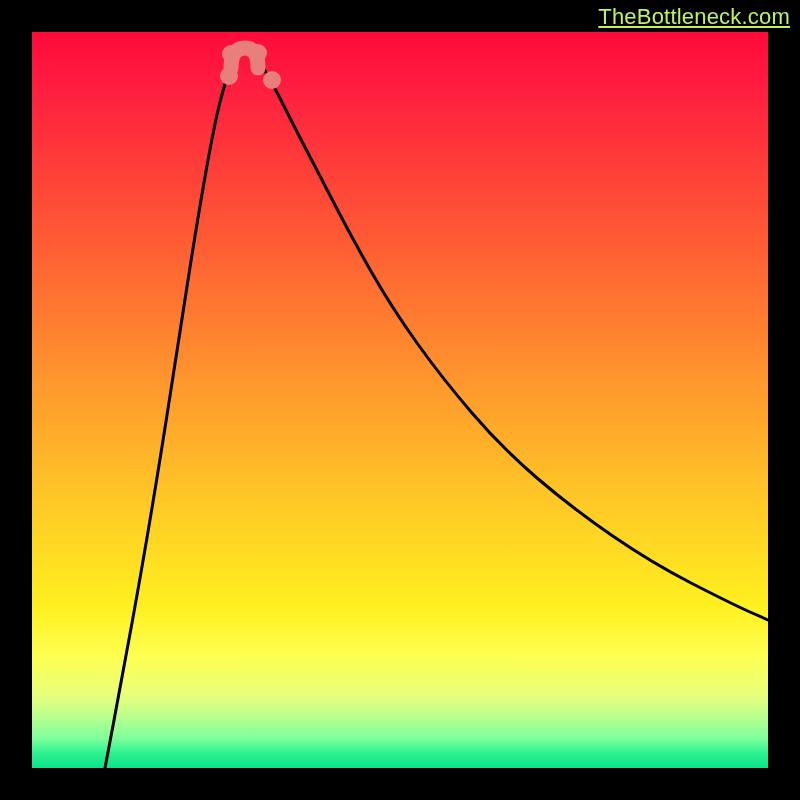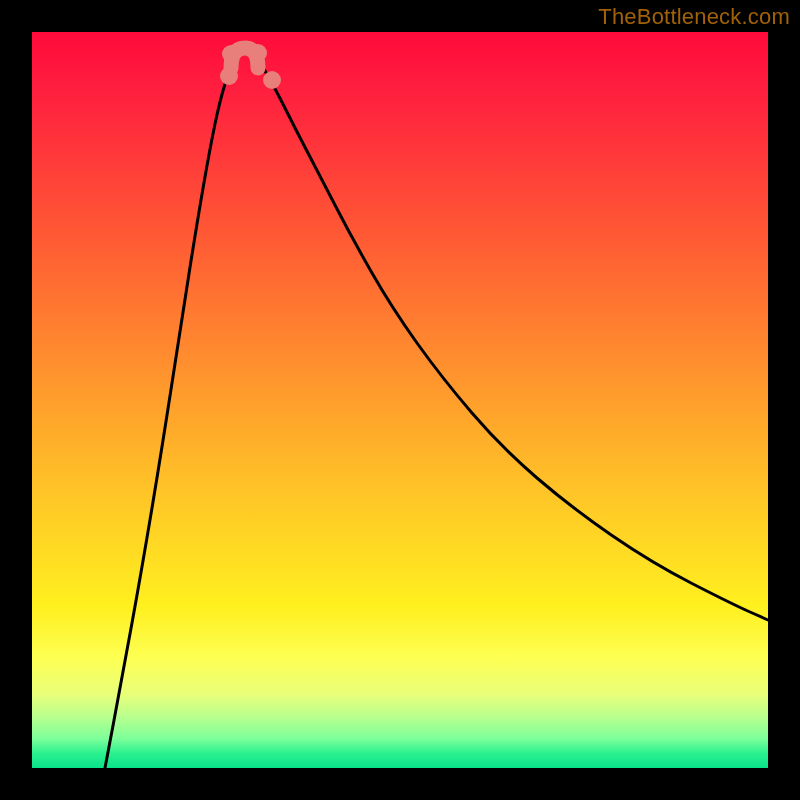--- a/index.html
+++ b/index.html
@@ -39,25 +39,26 @@
       #b9ff8e 93%,
       #7dff9a 96%,
       #2bf18f 98%,
       #09e38a 100%
     );
   }
   .watermark {
     position: absolute;
     top: 4px;
     right: 10px;
-    color: #a16207;
+    color: #bef264;
     font-size: 22px;
     font-weight: 500;
     letter-spacing: 0.2px;
     user-select: none;
+    text-decoration: underline;
   }
   svg.curve {
     position: absolute;
     top: 0;
     left: 0;
     width: 736px;
     height: 736px;
     overflow: visible;
   }
 </style>

